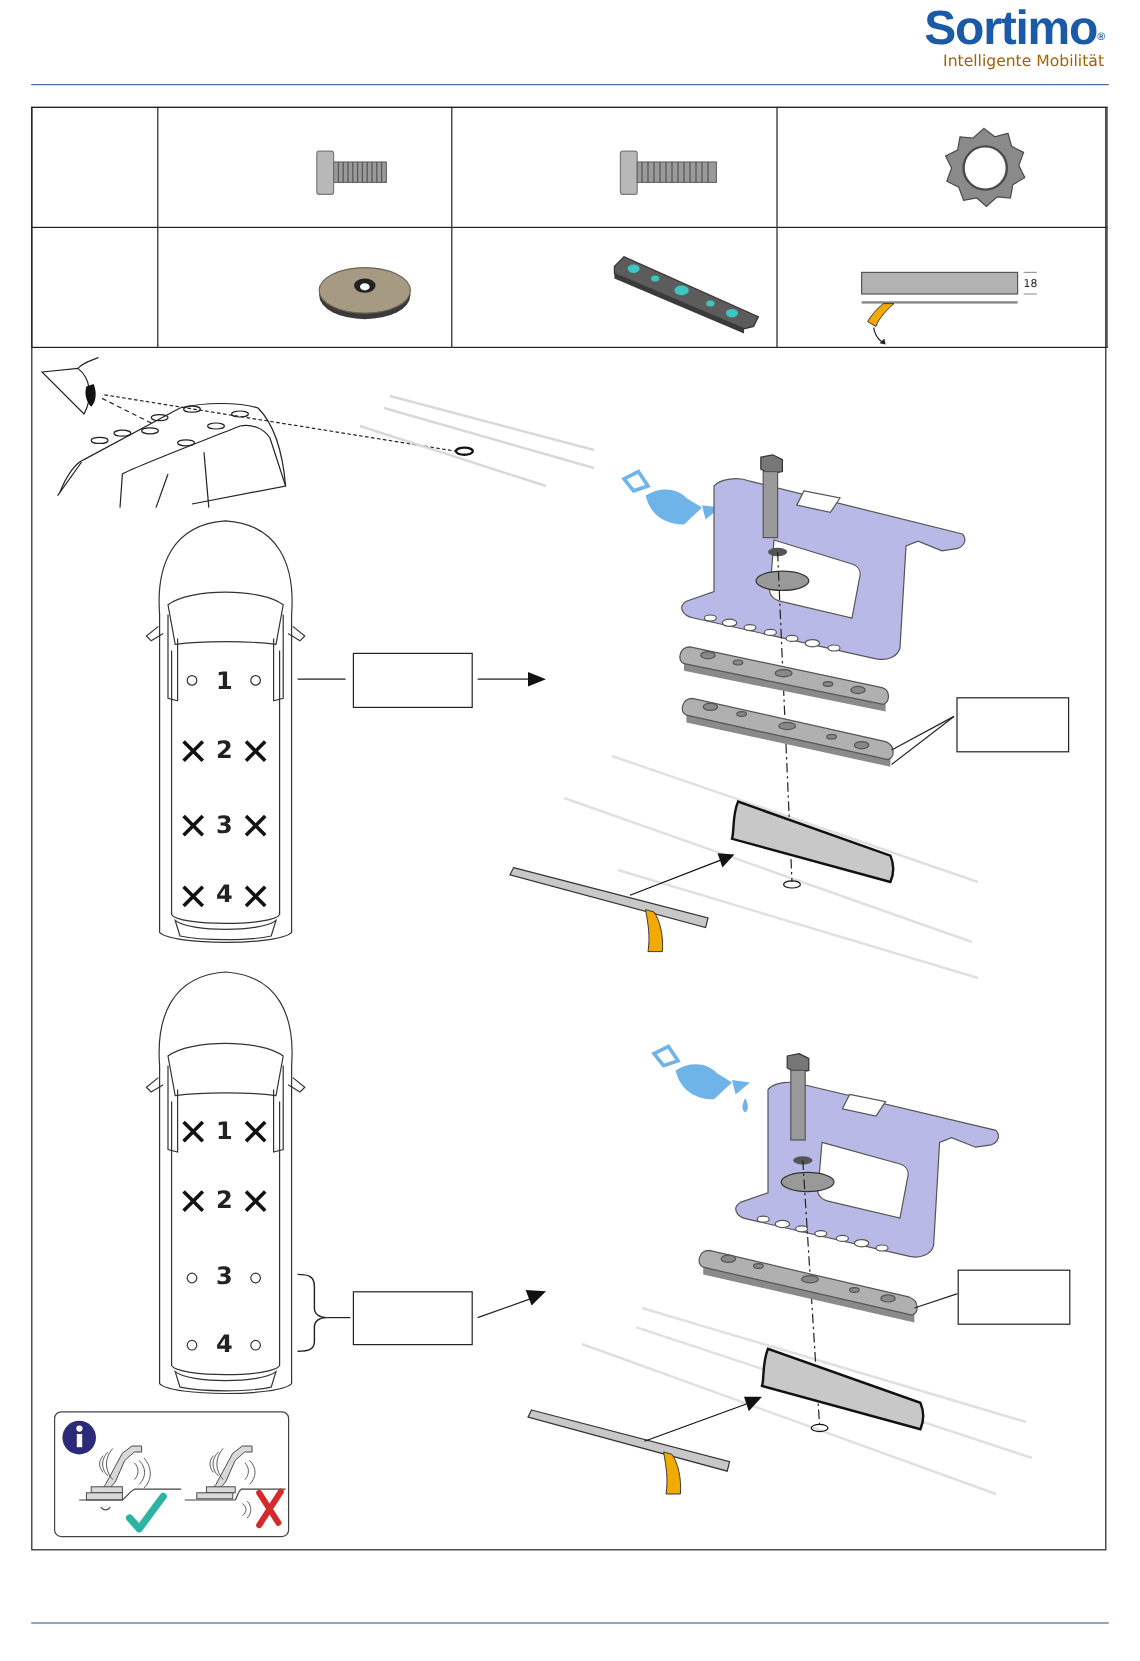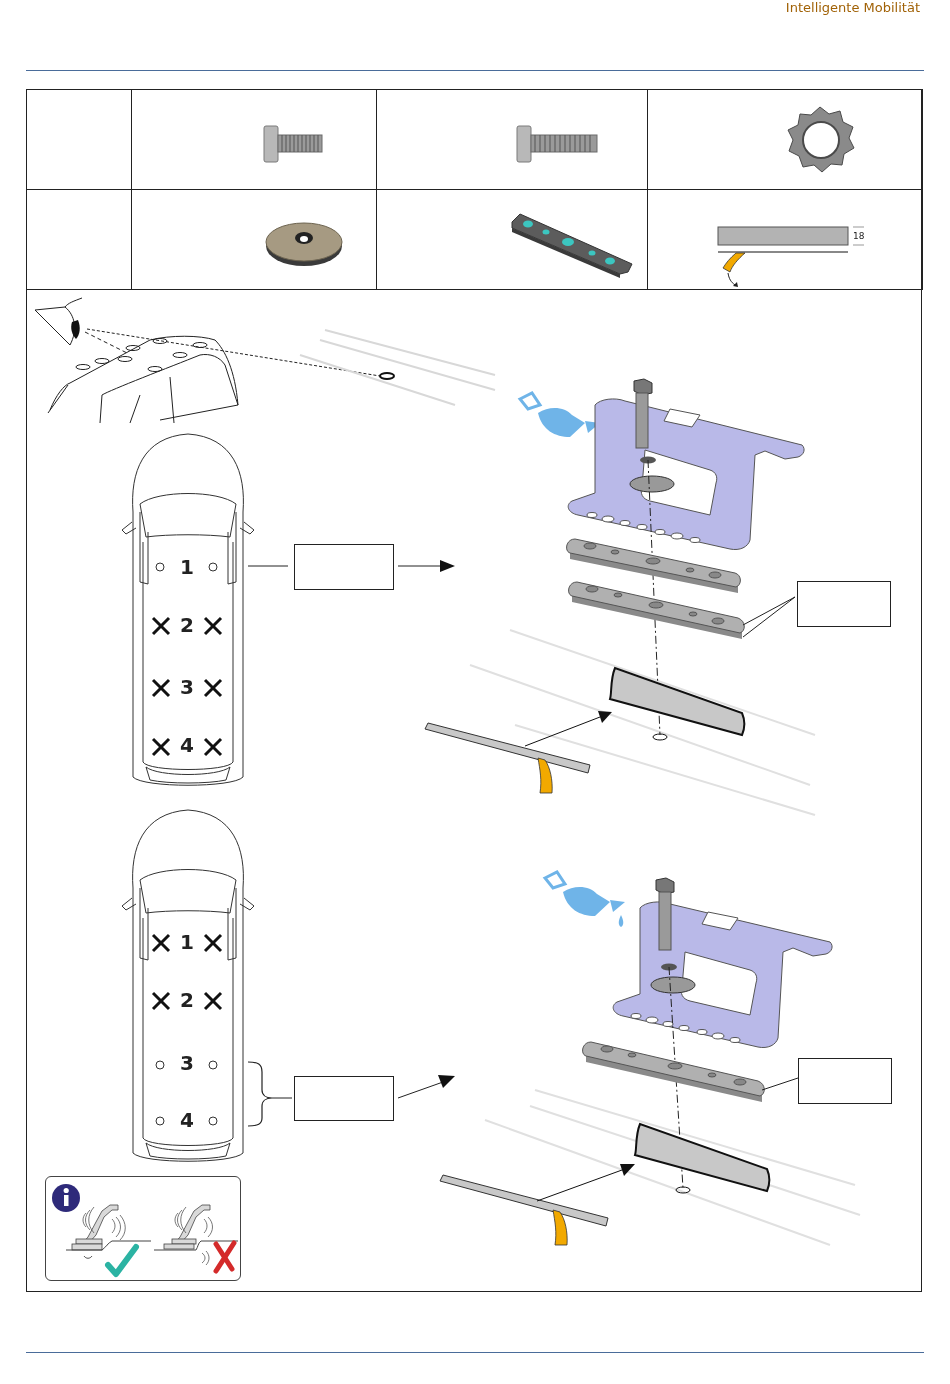--- a/index.html
+++ b/index.html
@@ -17,20 +17,21 @@
   .cell-in { position:relative; width:100%; height:100%; }
   .callout { position:absolute; border:1px solid #222; background:#fff; }
   svg { position:absolute; overflow:visible; }
   .num { font-family:"DejaVu Sans", sans-serif; font-weight:bold; font-size:20px; fill:#222; }
   .dim { font-family:"DejaVu Sans", sans-serif; font-size:9px; fill:#222; }
 </style>
 </head>
 <body>
 
 <div class="logo">
+  <div class="logo-word"><span>Sortimo</span><sup>®</sup></div>
   <div class="logo-tag">Intelligente Mobilität</div>
 </div>
 <div class="rule-top"></div>
 
 <div class="frame"></div>
 
 <table class="parts-table">
   <tbody>
       <tr>
     <td class="c0"><span></span></td>

